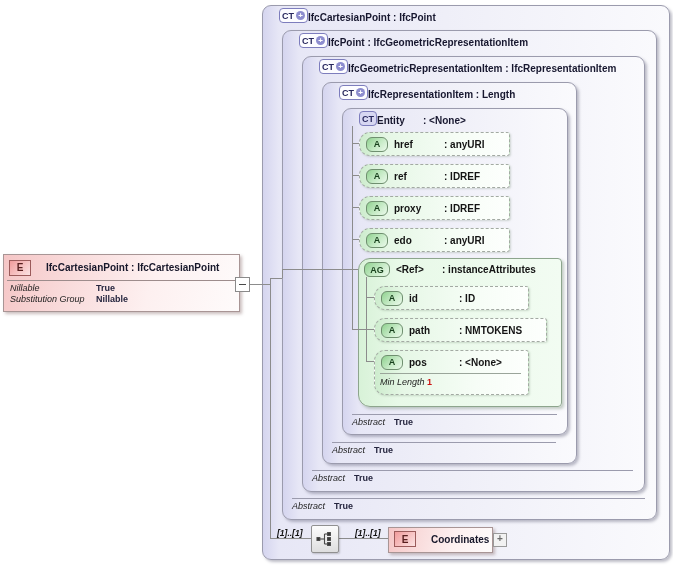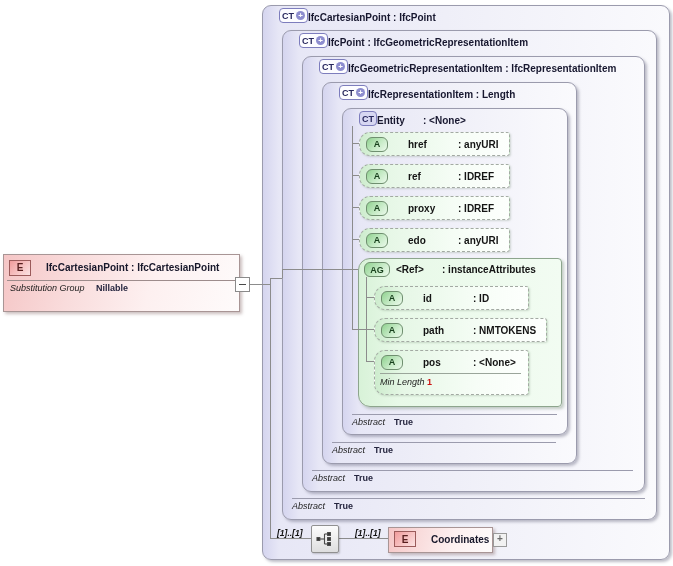--- a/index.html
+++ b/index.html
@@ -27,21 +27,21 @@
   .abstract-row .lab{display:inline-block;font-style:italic;min-width:42px;}
   .abstract-row .val{font-weight:bold;color:#26263f;}
 
   
   .attr-box{position:absolute;border:1px dashed #a3aaa3;border-radius:11px 3px 3px 11px;
     background:linear-gradient(to right,#cdeccd 0px,#e6f7e6 28px,#f6fdf6 65%,#fdfffd 100%);
     box-shadow:1px 1px 2px rgba(100,125,100,0.25);display:flex;align-items:center;}
   .icon-a{margin-left:6px;width:20px;height:13px;flex:none;border:1px solid #6f8f6f;border-radius:6px;
     background:linear-gradient(135deg,#8fd18f 0%,#c7ebc7 55%,#ecfaec 100%);
     color:#173f1c;font-size:9px;font-weight:bold;display:flex;align-items:center;justify-content:center;}
-  .attr-name{margin-left:20px;font-size:10px;font-weight:bold;color:#141414;display:inline-block;min-width:50px;}
+  .attr-name{margin-left:6px;font-size:10px;font-weight:bold;color:#141414;display:inline-block;min-width:50px;}
   .attr-type{font-size:10px;font-weight:bold;color:#141414;white-space:nowrap;}
 
   
   .ag-box{position:absolute;border:1px solid #8da58d;border-radius:12px 4px 4px 12px;
     background:linear-gradient(to right,#d8f2d8 0px,#e8f9e8 40px,#f2fcf2 100%);
     box-shadow:2px 2px 3px rgba(95,120,95,0.35);}
   .ag-header{position:absolute;display:flex;align-items:center;height:15px;}
   .icon-ag{width:24px;height:13px;flex:none;border:1px solid #6f8f6f;border-radius:6px;
     background:linear-gradient(135deg,#8fd18f 0%,#c7ebc7 55%,#ecfaec 100%);
     color:#173f1c;font-size:9px;font-weight:bold;display:flex;align-items:center;justify-content:center;text-align:right;}
@@ -240,20 +240,23 @@
   <div class="expand-btn" style="left:493px;top:533px;">+</div>
 
   <div class="el-box" style="left:3px;top:254px;width:235px;height:56px;">
     <div class="el-header">
       <span class="icon-e">E</span>
       <span class="el-title">IfcCartesianPoint : IfcCartesianPoint</span>
     </div>
     <div class="el-divider"></div>
     <div class="el-props">
       <div class="prop-row">
+        <span class="prop-lab">Nillable</span><span class="prop-val">True</span>
+      </div>
+      <div class="prop-row">
         <span class="prop-lab">Substitution Group</span><span class="prop-val">Nillable</span>
       </div>
     </div>
   </div>
   <div class="collapse-box" style="left:235px;top:277px;">
     <span class="dash"></span>
   </div>
 
 </div>
 

